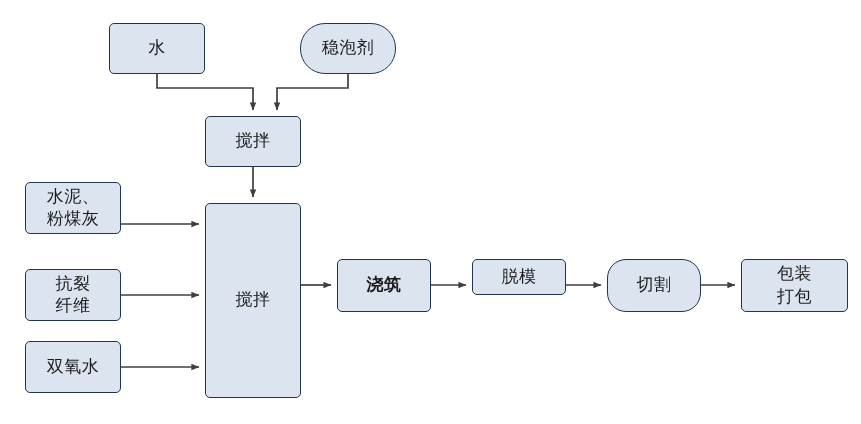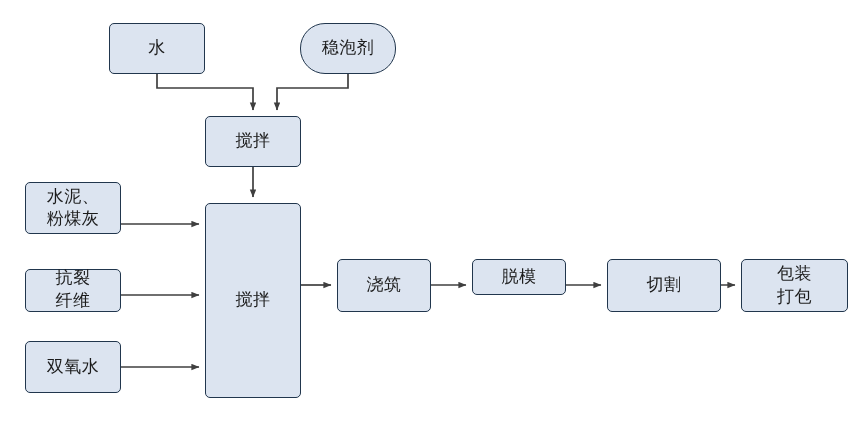--- a/index.html
+++ b/index.html
@@ -79,29 +79,29 @@
 
   <div class="node" style="left:109px; top:23px; width:96px; height:51px;">水</div>
 
   <div class="node" style="left:300px; top:23px; width:96px; height:51px;border-radius:25px;">稳泡剂</div>
 
   <div class="node" style="left:205px; top:116px; width:96px; height:51px;">搅拌</div>
 
   <div class="node" style="left:25px; top:182px; width:96px; height:52px;">水泥、
 粉煤灰</div>
 
-  <div class="node" style="left:25px; top:269px; width:96px; height:43px;font-family:Liberation Mono, monospace;">抗裂
+  <div class="node" style="left:25px; top:269px; width:96px; height:52px;">抗裂
 纤维</div>
 
   <div class="node" style="left:25px; top:341px; width:96px; height:52px;">双氧水</div>
 
   <div class="node" style="left:205px; top:203px; width:96px; height:195px;">搅拌</div>
 
-  <div class="node" style="left:337px; top:259px; width:94px; height:53px;">浇筑</div>
+  <div class="node" style="left:337px; top:259px; width:94px; height:53px;font-weight:bold;">浇筑</div>
 
   <div class="node" style="left:472px; top:259px; width:94px; height:36px;">脱模</div>
 
-  <div class="node" style="left:607px; top:259px; width:114px; height:53px;">切割</div>
+  <div class="node" style="left:607px; top:259px; width:94px; height:53px;border-radius:19px;">切割</div>
 
   <div class="node" style="left:741px; top:259px; width:107px; height:53px;">包装
 打包</div>
 
 </div>
 
 </body></html>

